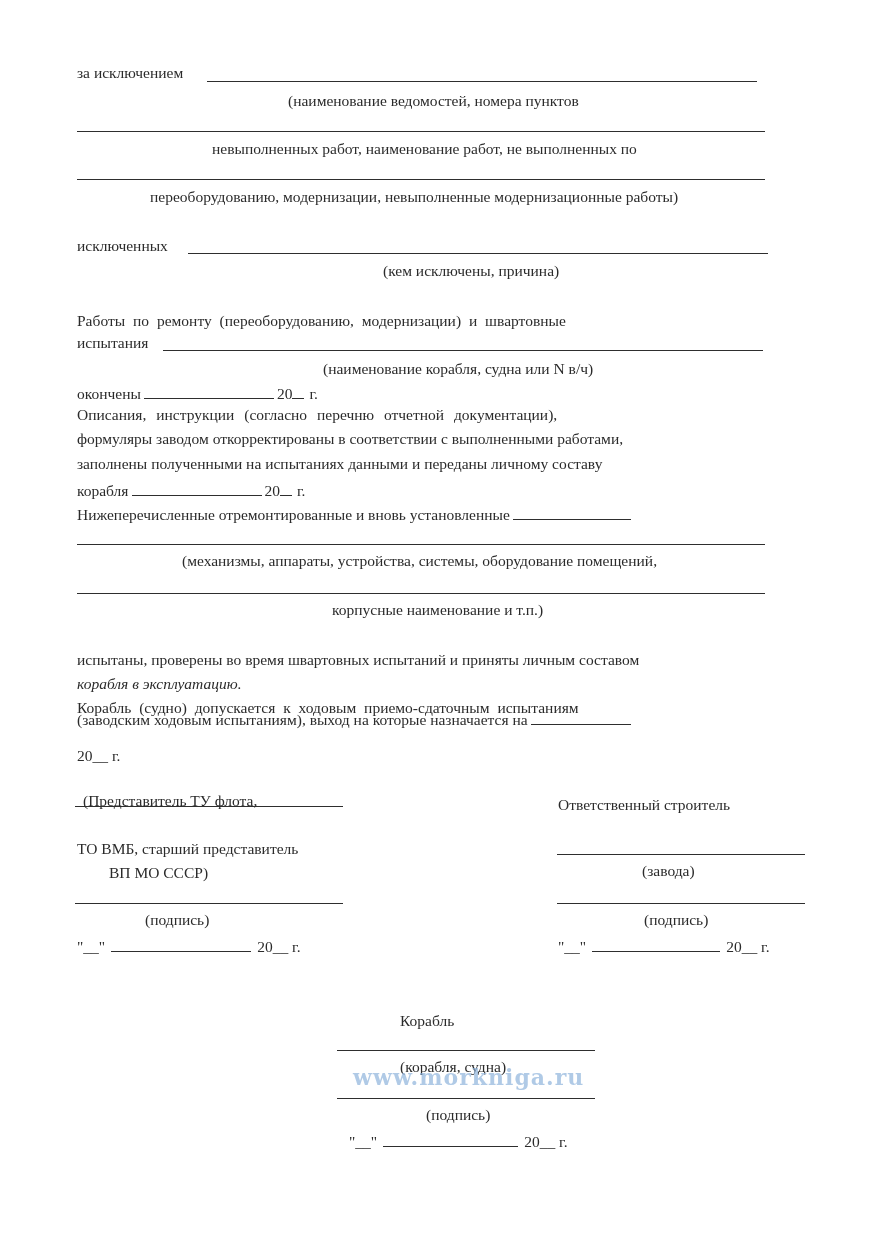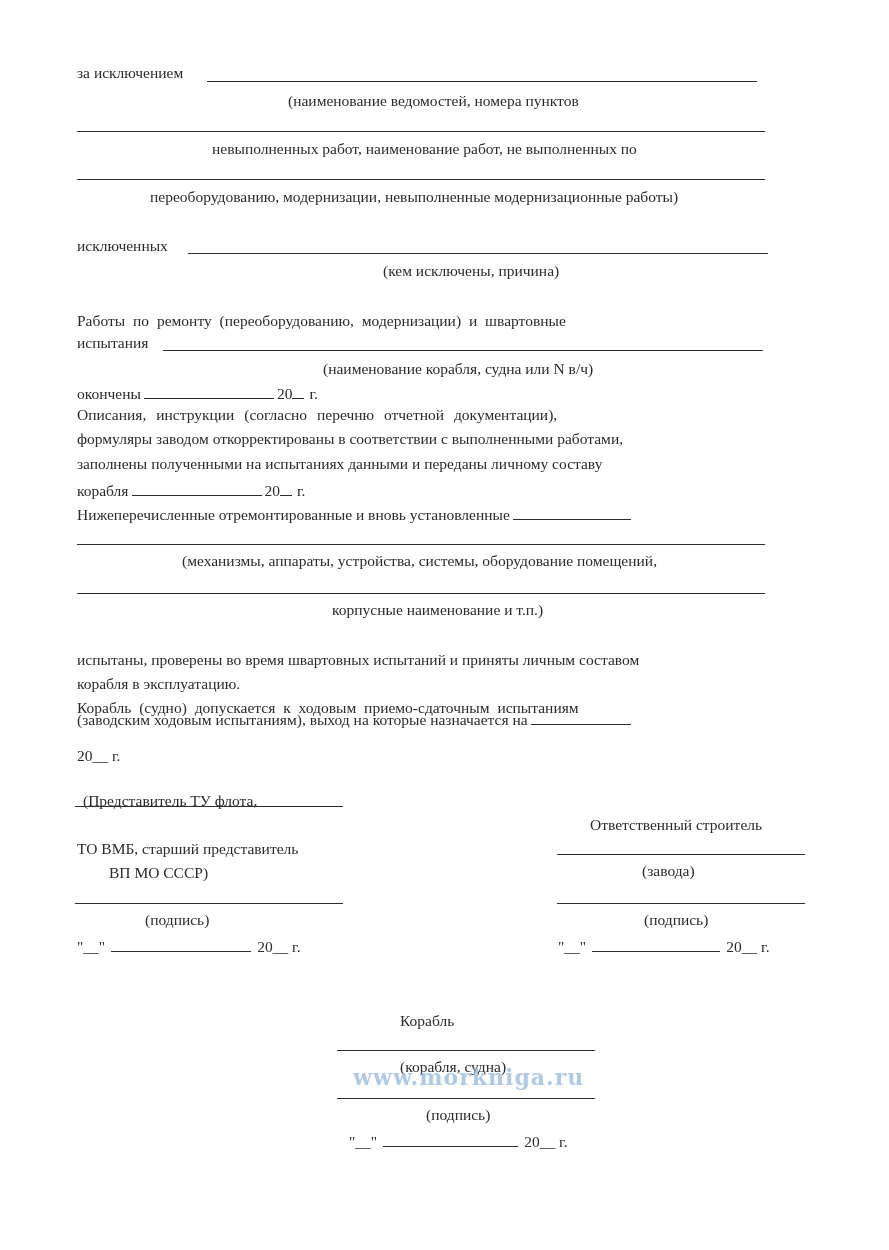--- a/index.html
+++ b/index.html
@@ -42,38 +42,38 @@
 <div class="abs" style="left:77px;top:503px;">
   <span>Нижеперечисленные отремонтированные и вновь установленные</span><span class="ul" style="width:118px;"></span>
 </div>
 
 <div class="line" style="left:77px;top:544px;width:688px;"></div>
 <div class="abs" style="left:182px;top:552px;">(механизмы, аппараты, устройства, системы, оборудование помещений,</div>
 <div class="line" style="left:77px;top:593px;width:688px;"></div>
 <div class="abs" style="left:332px;top:601px;">корпусные наименование и т.п.)</div>
 
 <div class="abs" style="left:77px;top:651px;">испытаны, проверены во время швартовных испытаний и приняты личным составом</div>
-<div class="abs" style="left:77px;top:675px;">корабля в эксплуатацию.</div>
+<div class="abs" style="left:77px;top:675px;font-style:italic;">корабля в эксплуатацию.</div>
 <div class="abs" style="left:77px;top:699px;word-spacing:4px;">Корабль (судно) допускается к ходовым приемо-сдаточным испытаниям</div>
 <div class="abs" style="left:77px;top:708px;">
   <span>(заводским ходовым испытаниям), выход на которые назначается на</span><span class="ul" style="width:100px;"></span>
 </div>
 <div class="abs" style="left:77px;top:747px;">20__ г.</div>
 
 <div class="line" style="left:75px;top:806px;width:268px;"></div>
 <div class="abs" style="left:83px;top:792px;">(Представитель ТУ флота,</div>
 <div class="abs" style="left:77px;top:840px;">ТО ВМБ, старший представитель</div>
 <div class="abs" style="left:109px;top:864px;">ВП МО СССР)</div>
 <div class="line" style="left:75px;top:903px;width:268px;"></div>
 <div class="abs" style="left:145px;top:911px;">(подпись)</div>
 <div class="abs" style="left:77px;top:935px;">
   <span>"__"</span><span class="ul" style="width:140px;margin:0 6px;"></span><span>20__ г.</span>
 </div>
 
-<div class="abs" style="left:558px;top:816px;margin-left:32px;">Ответственный строитель</div>
+<div class="abs" style="left:558px;top:796px;">Ответственный строитель</div>
 <div class="line" style="left:557px;top:854px;width:248px;"></div>
 <div class="abs" style="left:642px;top:862px;">(завода)</div>
 <div class="line" style="left:557px;top:903px;width:248px;"></div>
 <div class="abs" style="left:644px;top:911px;">(подпись)</div>
 <div class="abs" style="left:558px;top:935px;">
   <span>"__"</span><span class="ul" style="width:128px;margin:0 6px;"></span><span>20__ г.</span>
 </div>
 
 <div class="abs" style="left:400px;top:1012px;">Корабль</div>
 <div class="line" style="left:337px;top:1050px;width:258px;"></div>

